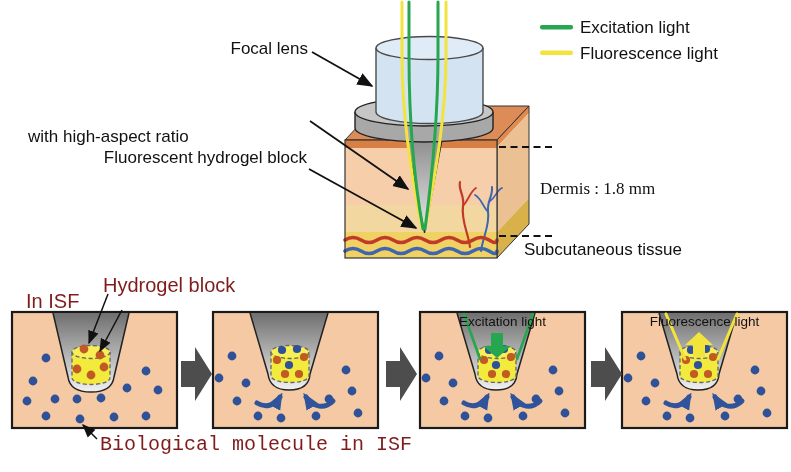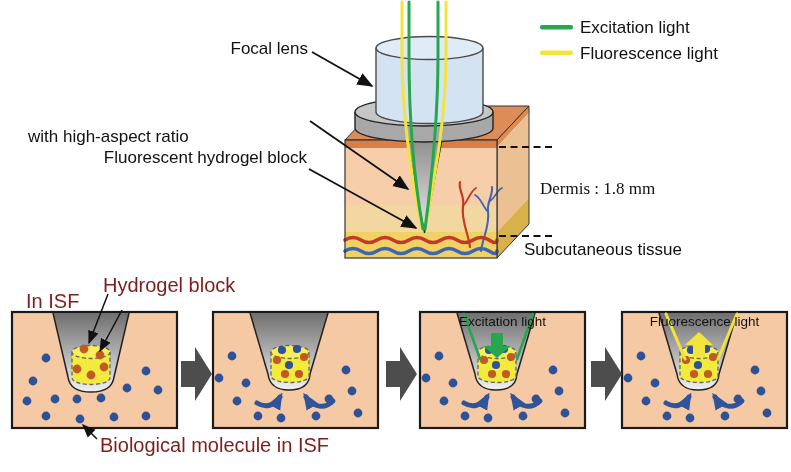--- a/index.html
+++ b/index.html
@@ -201,18 +201,18 @@
 <div class="lbl r" style="left:60px;top:148px;width:247px;">Fluorescent hydrogel block</div>
 
 <div class="lbl" style="left:580px;top:18px;">Excitation light</div>
 <div class="lbl" style="left:580px;top:44px;">Fluorescence light</div>
 
 <div class="lbl" style="left:540px;top:179px;font-family:Liberation Serif, serif;">Dermis : 1.8 mm</div>
 <div class="lbl" style="left:524px;top:240px;">Subcutaneous tissue</div>
 
 <div class="lbl2" style="left:26px;top:292px;">In ISF</div>
 <div class="lbl2" style="left:103px;top:276px;">Hydrogel block</div>
-<div class="lbl2" style="left:100px;top:436px;">Biological molecule in ISF</div>
+<div class="lbl2" style="left:100px;top:436px;font-family:Liberation Mono, monospace;">Biological molecule in ISF</div>
 
 <div class="plbl" style="left:420px;top:314px;">Excitation light</div>
 <div class="plbl" style="left:622px;top:314px;">Fluorescence light</div>
 
 </div>
 
 </body></html>

